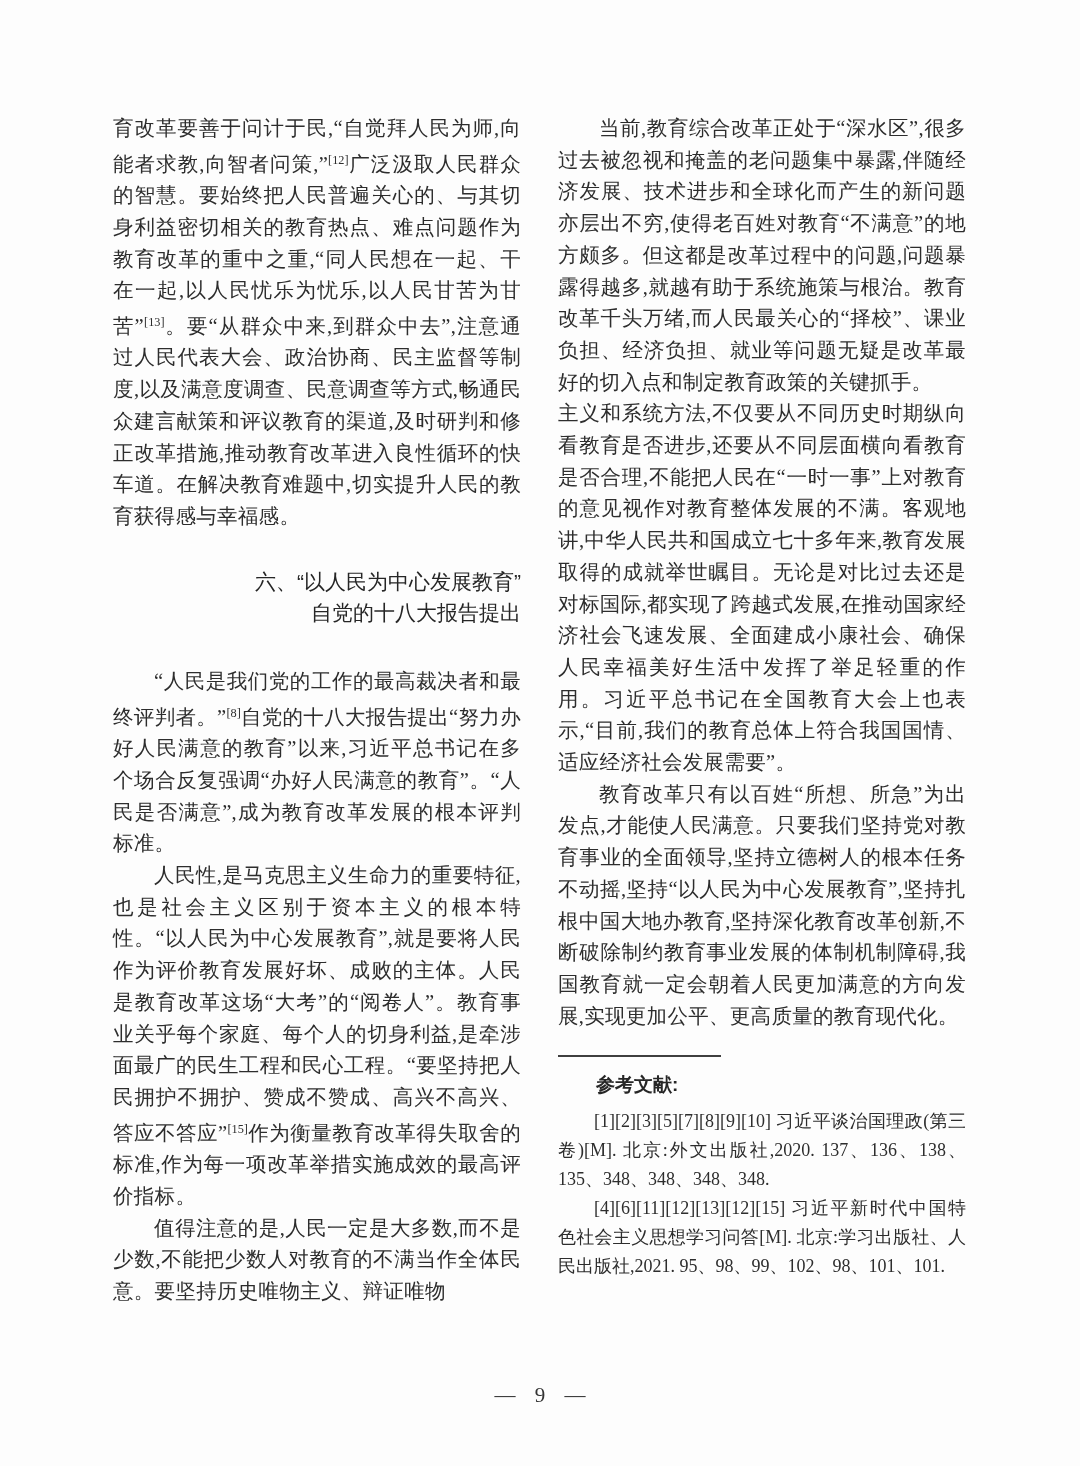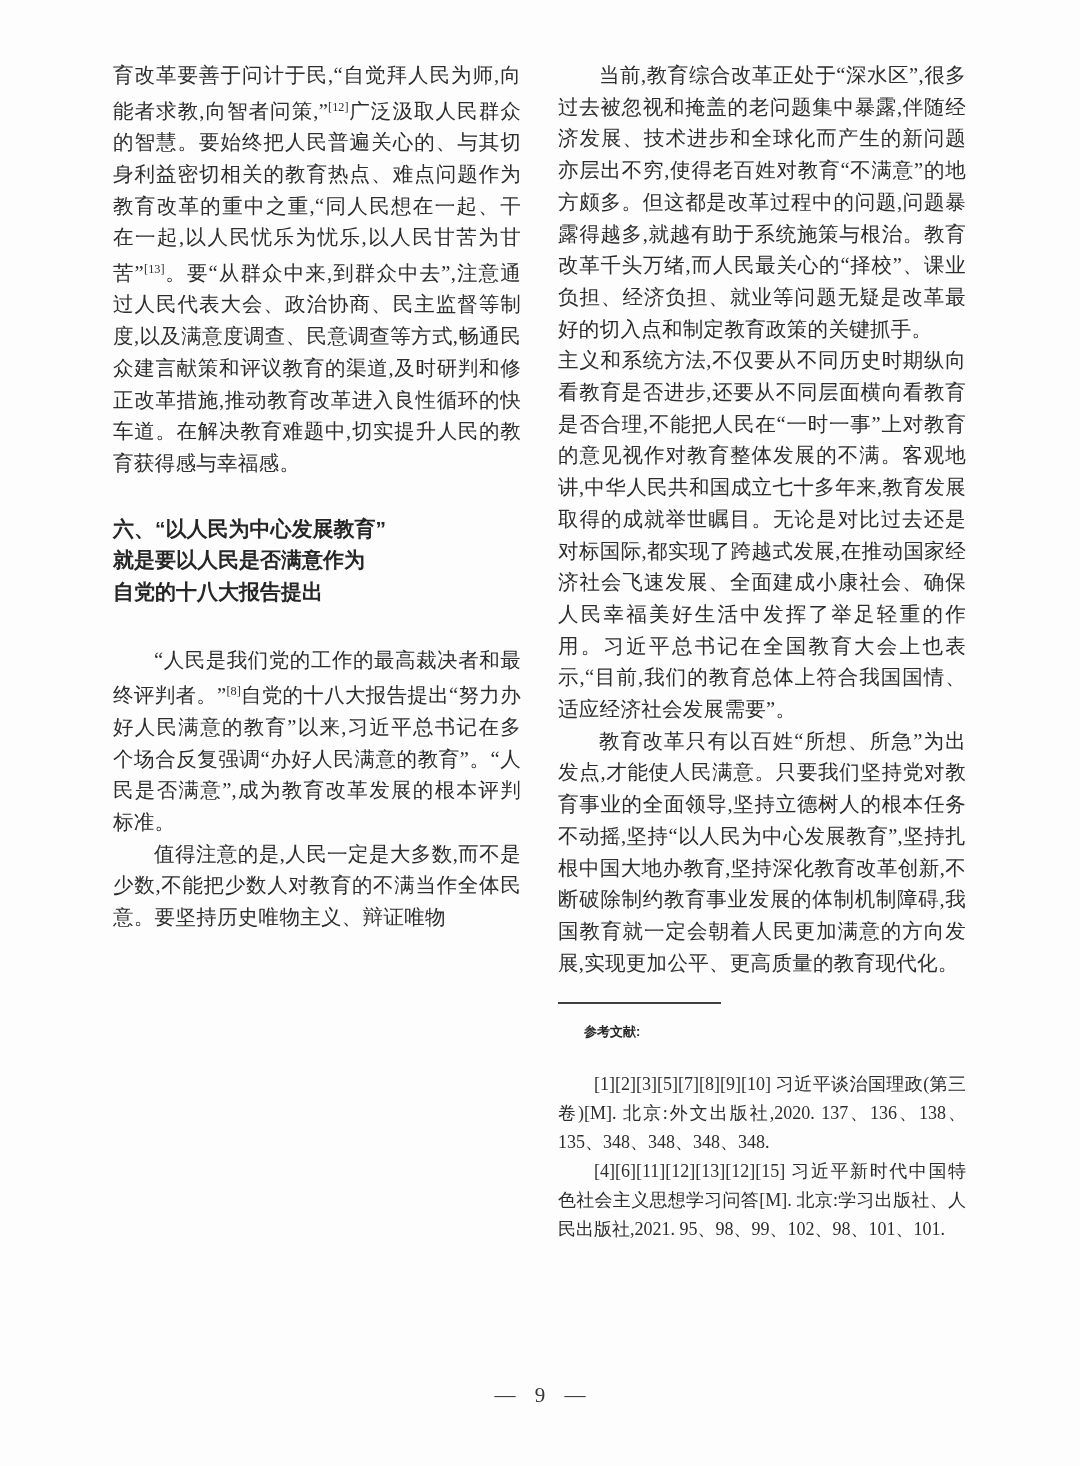--- a/index.html
+++ b/index.html
@@ -9,21 +9,21 @@
     height: 1466px;
     background: #fdfdfd;
     overflow: hidden;
     font-family: "Liberation Serif", "DejaVu Serif", serif;
     color: #2d2d2d;
   }
   .page {
     position: relative;
     width: 1080px;
     height: 1466px;
-    padding: 60px 113px 0 113px;
+    padding: 113px 113px 0 113px;
   }
   .columns {
     display: flex;
     gap: 37px;
     align-items: flex-start;
   }
   .col {
     width: 408px;
     flex: 0 0 408px;
   }
@@ -37,42 +37,42 @@
     letter-spacing: 0.3px;
   }
   .no-indent { text-indent: 0; }
   .body-par sup.refmark {
     font-size: 0.6em;
     vertical-align: 0.55em;
     letter-spacing: 0;
   }
   .section-heading {
     font-family: "Liberation Sans", "DejaVu Sans", sans-serif;
-    font-weight: 700;
+    font-weight: 400;
     font-size: 21px;
     line-height: 31.7px;
-    text-align: left;
+    text-align: right;
     color: #262626;
     margin: 33px 0 37px 0;
   }
   .section-heading .h-line { display: block; }
   .ref-divider {
     width: 163px;
     border: none;
     border-top: 2px solid #3f3f3f;
     margin: 23px 0 14px 0;
   }
   .ref-heading {
     font-family: "Liberation Sans", "DejaVu Sans", sans-serif;
     font-weight: 700;
-    font-size: 13px;
+    font-size: 19px;
     line-height: 28px;
     text-indent: 2em;
     color: #262626;
-    margin-bottom: 24px;
+    margin-bottom: 8px;
   }
   .ref-item {
     font-family: "Liberation Serif", "DejaVu Serif", serif;
     font-size: 18px;
     line-height: 29px;
     text-align: justify;
     text-indent: 2em;
     color: #2d2d2d;
   }
   .page-footer {
@@ -91,25 +91,25 @@
 <body>
 
 <div class="page">
   <div class="columns">
 
     <div class="col">
       <p class="body-par no-indent has-refs">育改革要善于问计于民,“自觉拜人民为师,向能者求教,向智者问策,”<sup class="refmark">[12]</sup>广泛汲取人民群众的智慧。要始终把人民普遍关心的、与其切身利益密切相关的教育热点、难点问题作为教育改革的重中之重,“同人民想在一起、干在一起,以人民忧乐为忧乐,以人民甘苦为甘苦”<sup class="refmark">[13]</sup>。要“从群众中来,到群众中去”,注意通过人民代表大会、政治协商、民主监督等制度,以及满意度调查、民意调查等方式,畅通民众建言献策和评议教育的渠道,及时研判和修正改革措施,推动教育改革进入良性循环的快车道。在解决教育难题中,切实提升人民的教育获得感与幸福感。</p>
 
       <h2 class="section-heading">
         <span class="h-line">六、“以人民为中心发展教育”</span>
-        <span class="h-line">就是要以人民是否满意作为</span>
         <span class="h-line">自党的十八大报告提出</span>
       </h2>
 
       <p class="body-par has-refs">“人民是我们党的工作的最高裁决者和最终评判者。”<sup class="refmark">[8]</sup>自党的十八大报告提出“努力办好人民满意的教育”以来,习近平总书记在多个场合反复强调“办好人民满意的教育”。“人民是否满意”,成为教育改革发展的根本评判标准。</p>
+      <p class="body-par has-refs">人民性,是马克思主义生命力的重要特征,也是社会主义区别于资本主义的根本特性。“以人民为中心发展教育”,就是要将人民作为评价教育发展好坏、成败的主体。人民是教育改革这场“大考”的“阅卷人”。教育事业关乎每个家庭、每个人的切身利益,是牵涉面最广的民生工程和民心工程。“要坚持把人民拥护不拥护、赞成不赞成、高兴不高兴、答应不答应”<sup class="refmark">[15]</sup>作为衡量教育改革得失取舍的标准,作为每一项改革举措实施成效的最高评价指标。</p>
       <p class="body-par has-refs">值得注意的是,人民一定是大多数,而不是少数,不能把少数人对教育的不满当作全体民意。要坚持历史唯物主义、辩证唯物</p>
     </div>
 
     <div class="col">
       <p class="body-par has-refs">当前,教育综合改革正处于“深水区”,很多过去被忽视和掩盖的老问题集中暴露,伴随经济发展、技术进步和全球化而产生的新问题亦层出不穷,使得老百姓对教育“不满意”的地方颇多。但这都是改革过程中的问题,问题暴露得越多,就越有助于系统施策与根治。教育改革千头万绪,而人民最关心的“择校”、课业负担、经济负担、就业等问题无疑是改革最好的切入点和制定教育政策的关键抓手。</p>
       <p class="body-par no-indent has-refs">主义和系统方法,不仅要从不同历史时期纵向看教育是否进步,还要从不同层面横向看教育是否合理,不能把人民在“一时一事”上对教育的意见视作对教育整体发展的不满。客观地讲,中华人民共和国成立七十多年来,教育发展取得的成就举世瞩目。无论是对比过去还是对标国际,都实现了跨越式发展,在推动国家经济社会飞速发展、全面建成小康社会、确保人民幸福美好生活中发挥了举足轻重的作用。习近平总书记在全国教育大会上也表示,“目前,我们的教育总体上符合我国国情、适应经济社会发展需要”。</p>
       <p class="body-par has-refs">教育改革只有以百姓“所想、所急”为出发点,才能使人民满意。只要我们坚持党对教育事业的全面领导,坚持立德树人的根本任务不动摇,坚持“以人民为中心发展教育”,坚持扎根中国大地办教育,坚持深化教育改革创新,不断破除制约教育事业发展的体制机制障碍,我国教育就一定会朝着人民更加满意的方向发展,实现更加公平、更高质量的教育现代化。</p>
 
       <hr class="ref-divider">
 

